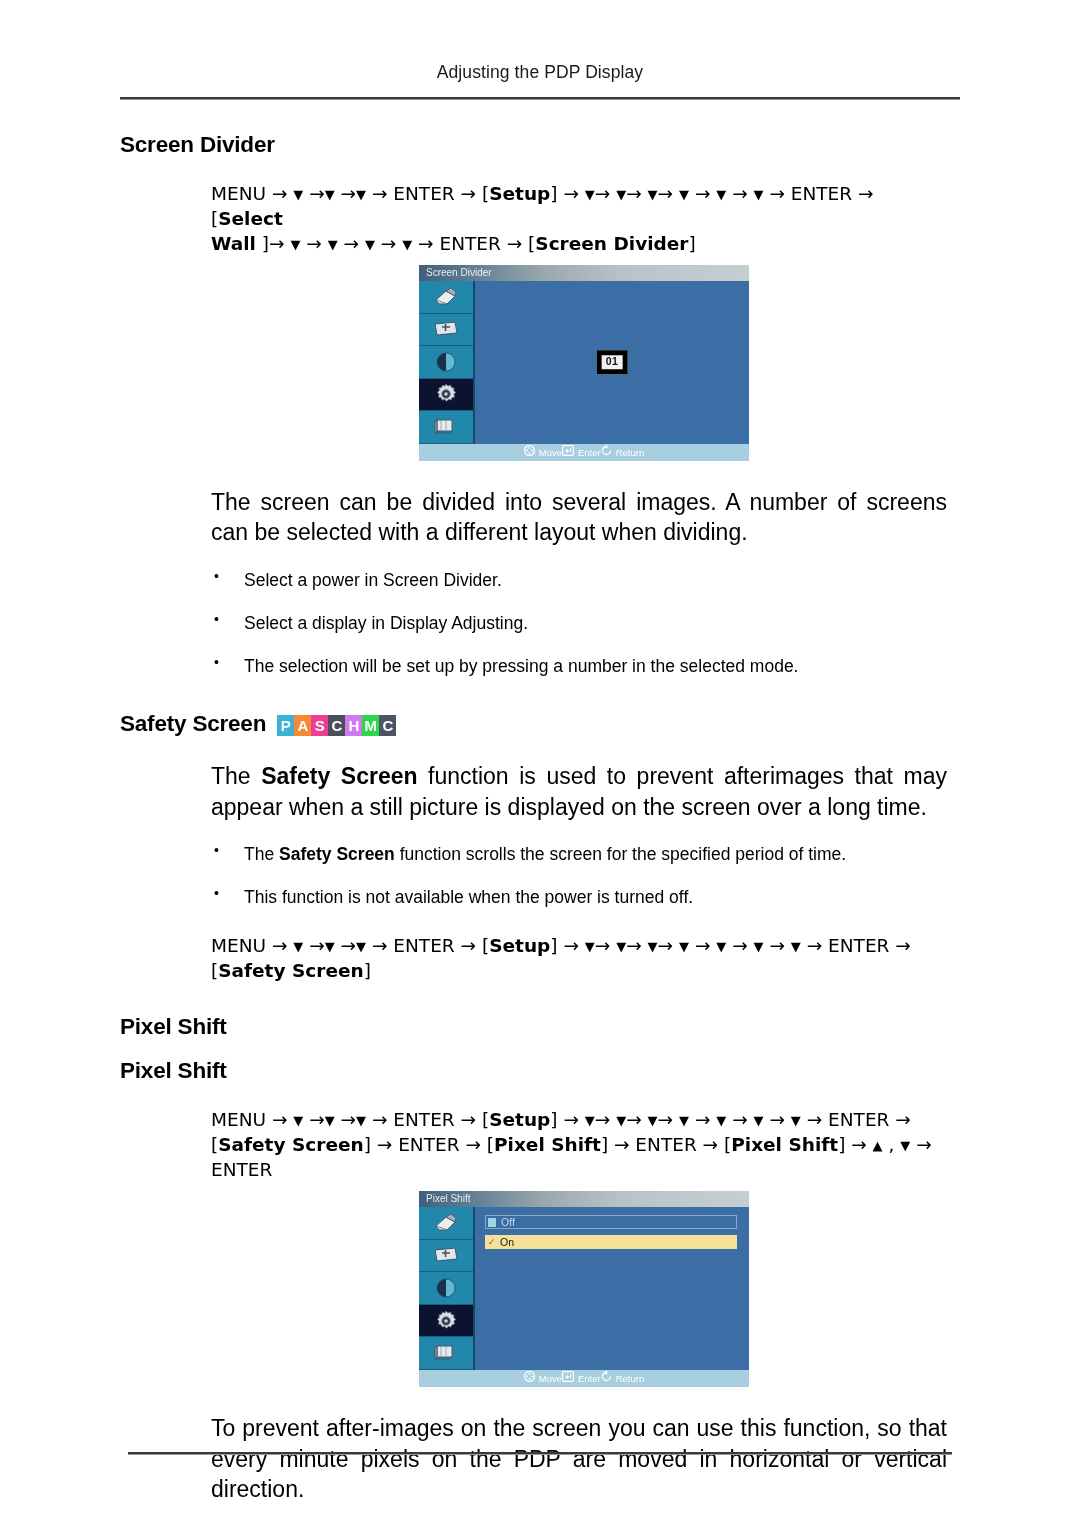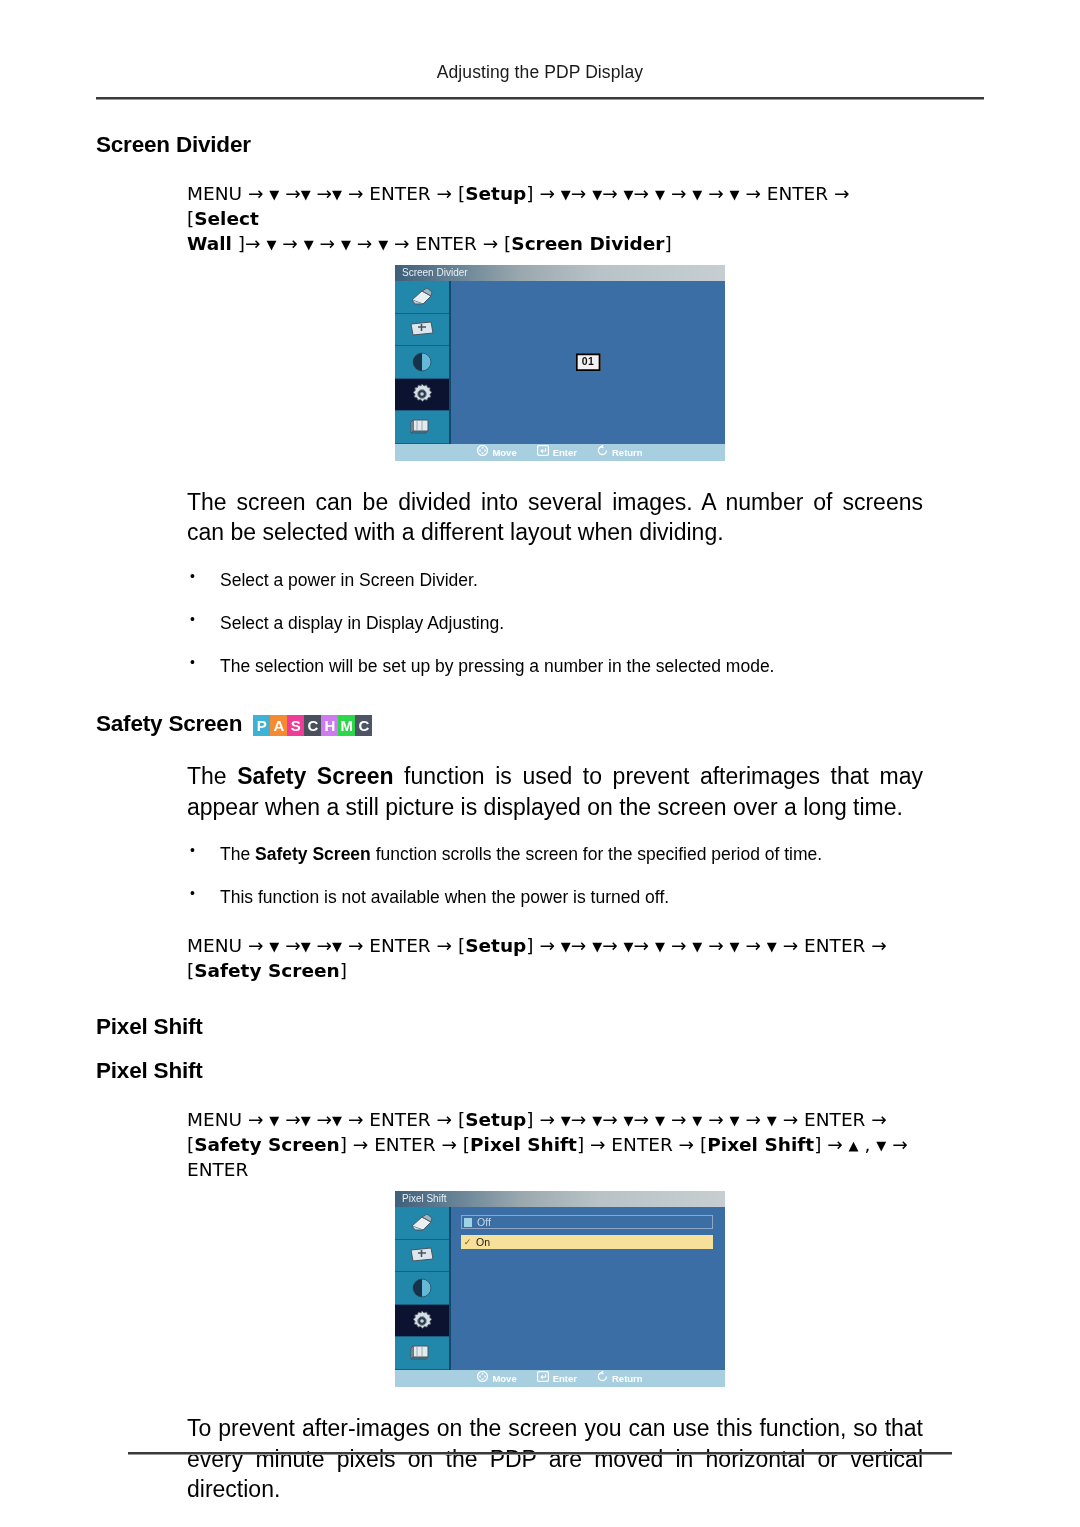--- a/index.html
+++ b/index.html
@@ -13,21 +13,21 @@
     font-family: "Liberation Sans", sans-serif;
     color: #000000;
     position: relative;
     overflow: hidden;
   }
   .page {
     position: relative;
     width: 1080px;
     height: 1527px;
     box-sizing: border-box;
-    padding: 0 96px;
+    padding: 0 120px;
   }
 
   
   .running-head {
     text-align: center;
     font-size: 17.5px;
     color: #1a1a1a;
     padding-top: 62px;
     letter-spacing: .1px;
   }
@@ -182,34 +182,32 @@
     position: absolute;
     left: 0; right: 0; bottom: 0;
     height: 17px;
     background: #a8cfe0;
     color: #ffffff;
     font-size: 9.5px;
     line-height: 17px;
     display: flex;
     align-items: center;
     justify-content: center;
-    gap: 20px;
-    font-weight: bold;
   }
   .osd-foot .fitem { display: inline-flex; align-items: center; gap: 4px; }
   .osd-foot .gly { display: inline-block; }
 
   
   .chip01 {
     position: absolute;
     left: 50%;
     top: 50%;
     transform: translate(-50%, -50%);
     background: #f2f2f2;
-    border: 2px solid #000000;
+    border: 5px solid #000000;
     color: #111;
     font-size: 10.5px;
     font-weight: bold;
     padding: 1px 4px 2px 4px;
     line-height: 1;
     letter-spacing: .5px;
   }
 
   
   .ps-rows { padding: 8px 12px 0 10px; }

